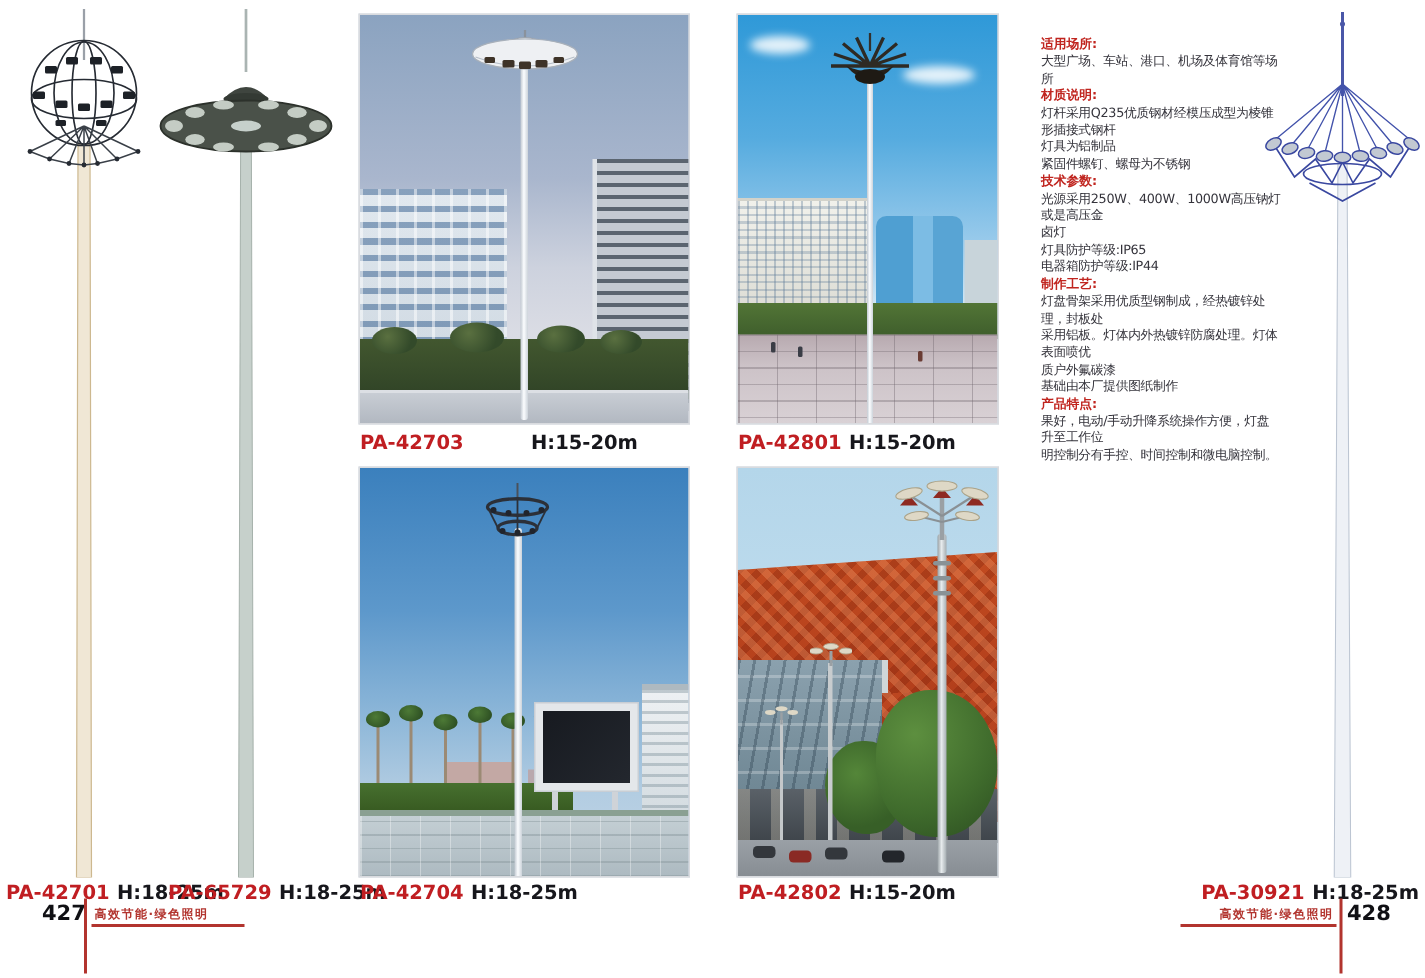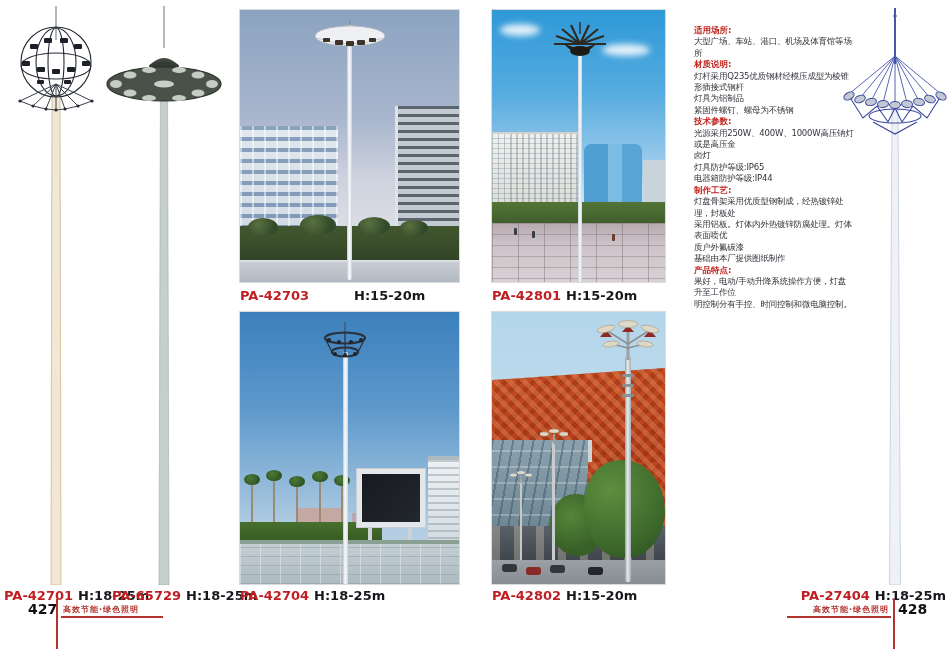--- a/index.html
+++ b/index.html
@@ -378,21 +378,21 @@
   </div>
   <div class="plabel" style="left:492px; top:288px;">
     <span class="model">PA-42801</span>
     <span class="hval">H:15-20m</span>
   </div>
   <div class="plabel" style="left:492px; top:588px;">
     <span class="model">PA-42802</span>
     <span class="hval">H:15-20m</span>
   </div>
   <div class="plabel" style="right:4px; top:588px;">
-    <span class="model">PA-27404</span>
+    <span class="model">PA-30921</span>
     <span class="hval">H:18-25m</span>
   </div>
 
   <div class="abs pnum" style="left:28px; top:601px;">427</div>
   <div class="abs redline-v" style="left:56px; top:599px; height:50px;"></div>
   <div class="abs slogan" style="left:63px; top:604px;">高效节能·绿色照明</div>
   <div class="abs redline-h" style="left:61px; top:616px; width:102px;"></div>
 
   <div class="abs slogan" style="left:789px; top:604px; width:100px; text-align:right;">高效节能·绿色照明</div>
   <div class="abs redline-h" style="left:787px; top:616px; width:104px;"></div>

